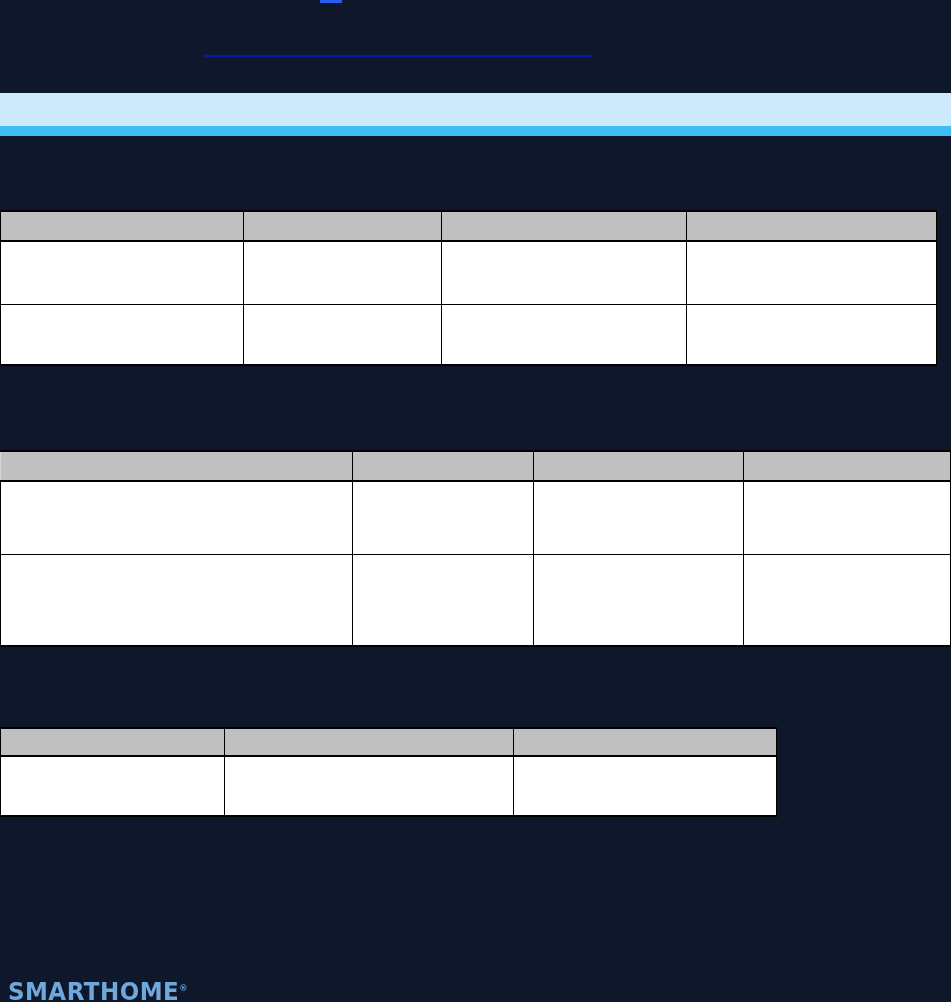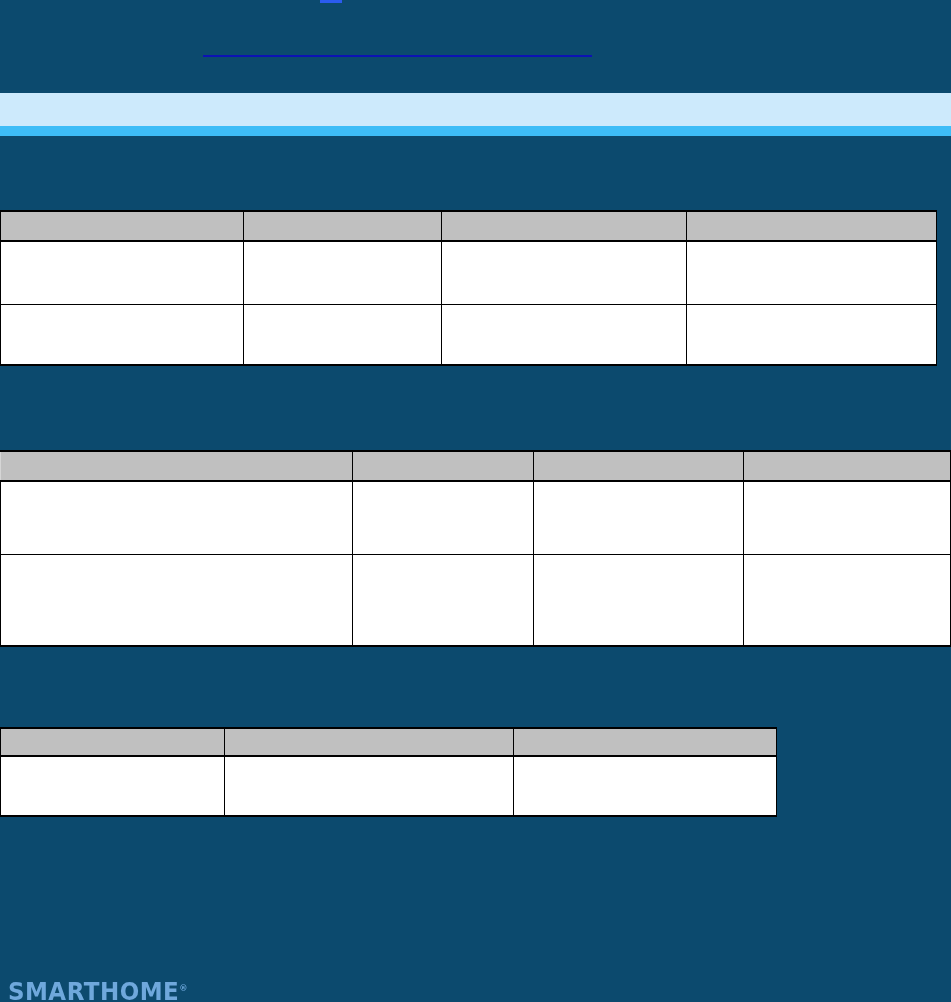--- a/index.html
+++ b/index.html
@@ -15,21 +15,21 @@
     position: relative;
     overflow: hidden;
     -webkit-font-smoothing: antialiased;
   }
 
   .page {
     position: absolute;
     left: 0; top: 0;
     width: 951px;
     height: 1002px;
-    background: #0c4a6e;
+    background: #0f172a;
   }
 
   
   .top-link {
     position: absolute;
     left: 320px;
     top: -9px;
     width: 22px;
     height: 12px;
     color: #2b5bef;

